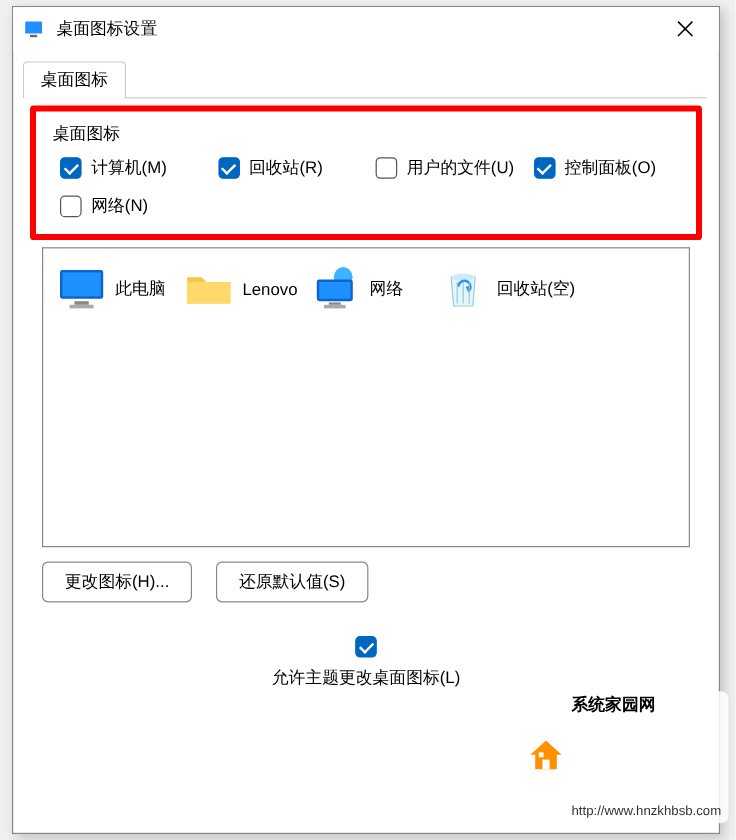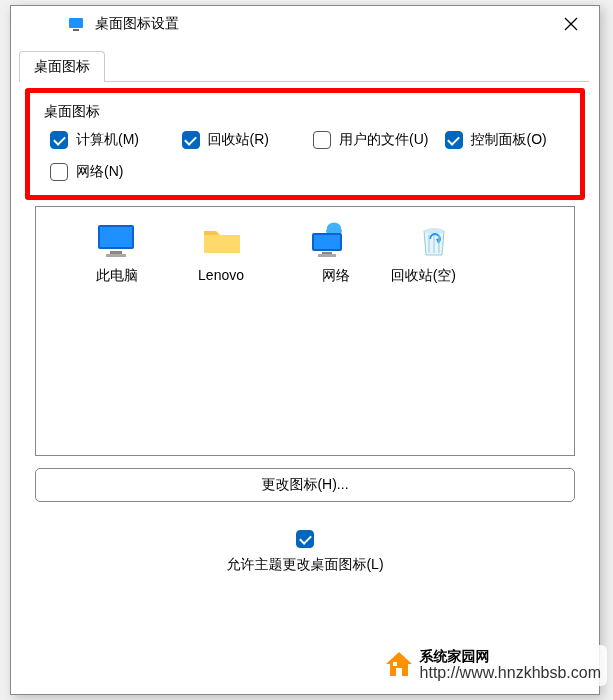--- a/index.html
+++ b/index.html
@@ -21,21 +21,20 @@
       background: #ffffff;
       border: 1px solid #888;
       box-shadow: 3px 3px 10px rgba(0,0,0,0.2);
     }
     .titlebar {
       height: 36px;
       display: flex;
       align-items: center;
       padding: 0 8px;
       background: #fff;
-      margin-left: 48px;
     }
     .titlebar-icon {
       width: 20px; height: 20px; margin-right: 8px;
       display: flex; align-items: center; justify-content: center;
     }
     .titlebar-title { flex: 1; font-size: 14px; color: #000; }
     .close-btn {
       width: 40px; height: 30px;
       display: flex; align-items: center; justify-content: center;
       cursor: pointer;
@@ -99,35 +98,34 @@
       border: 1px solid #888;
       height: 250px;
       padding: 14px 10px;
       display: flex;
       gap: 14px;
       align-items: flex-start;
     }
     .icon-item {
       width: 92px;
       display: flex;
-      flex-direction: column;
-      align-items: flex-end;
+      flex-direction: row;
+      align-items: center;
       gap: 6px;
       cursor: pointer;
     }
     .icon-box {
       width: 44px; height: 40px;
       display: flex; align-items: center; justify-content: center;
     }
     .icon-label { font-size: 14px; text-align: center; white-space: nowrap; }
     .btn-row {
       margin: 12px 14px 0 14px;
       display: flex;
       gap: 20px;
-      flex-direction: column;
     }
     .btn {
       border: 1px solid #888;
       background: #fff;
       padding: 7px 18px;
       border-radius: 5px;
       font-size: 14px;
       cursor: pointer;
       font-family: inherit;
     }
@@ -151,23 +149,23 @@
       position: absolute;
       right: 6px;
       bottom: 14px;
       display: flex;
       align-items: center;
       gap: 6px;
       background: rgba(255,255,255,0.85);
       padding: 4px 6px;
       border-radius: 6px;
     }
-    .watermark-text { display: flex; flex-direction: column; line-height: 1.1; }
+    .watermark-text { display: flex; flex-direction: column; line-height: 1.1; gap: 31px; }
     .watermark-text .cn { font-size: 14px; font-weight: bold; }
-    .watermark-text .url { font-size: 16px; color: #333; }
+    .watermark-text .url { font-size: 11px; color: #333; margin-top: 44px; }
   </style>
 </head>
 <body>
 
 <div class="dialog">
 
   <div class="titlebar">
     <span class="titlebar-icon">
       <svg width="18" height="16" viewBox="0 0 18 16">
         <rect x="1" y="2" width="14" height="10" rx="1" fill="#1e90ff"></rect>
@@ -272,20 +270,21 @@
             <line x1="27" y1="14" x2="27" y2="32" stroke="#9cc" stroke-width="1"></line>
           </svg>
         </span>
         <span class="icon-label">回收站(空)</span>
       </div>
 
     </div>
 
     <div class="btn-row">
       <button class="btn">更改图标(H)...</button>
+      <button class="btn">还原默认值(S)</button>
     </div>
 
     <div class="allow-theme-row">
       <span class="chk checked"></span>
       <span>允许主题更改桌面图标(L)</span>
     </div>
 
   </div>
 
 

